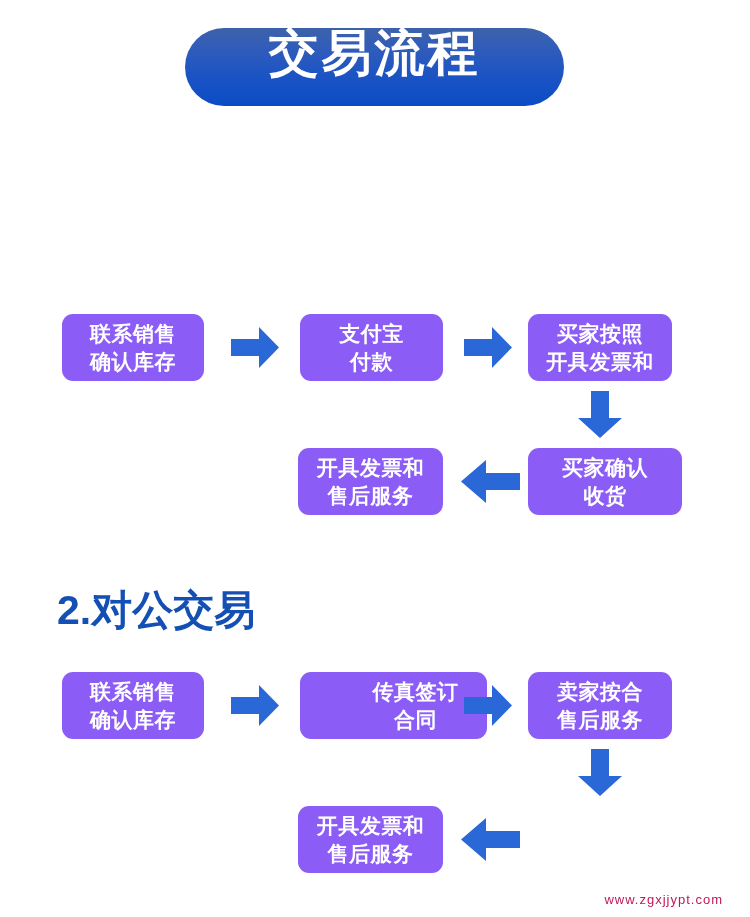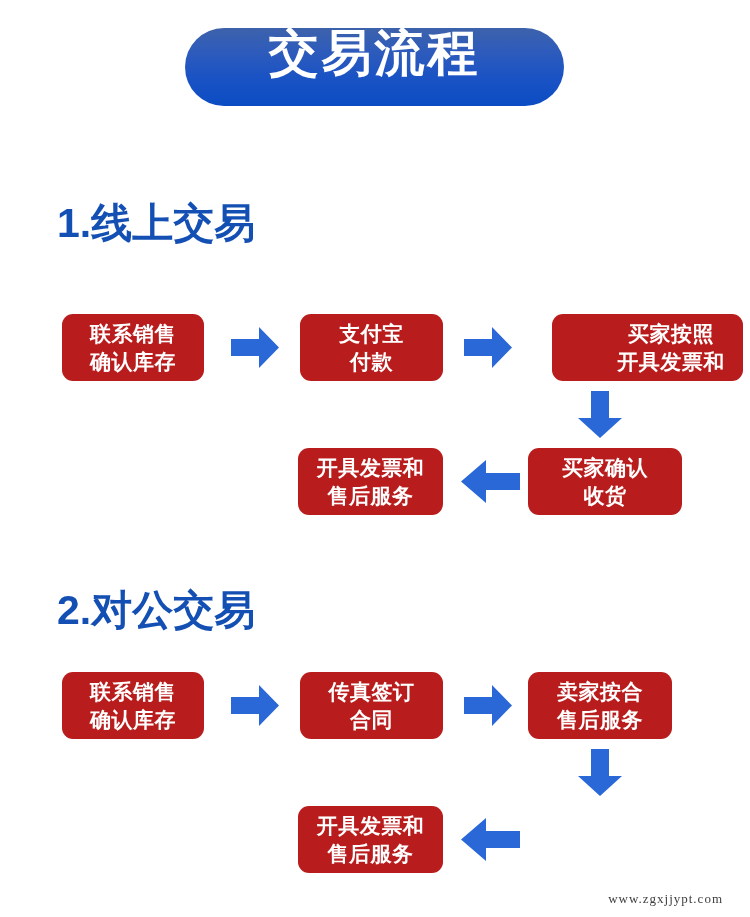--- a/index.html
+++ b/index.html
@@ -51,21 +51,21 @@
     letter-spacing: 0px;
     white-space: nowrap;
     line-height: 1;
   }
   #heading-online  { top: 203px; }
   #heading-public  { top: 590px; text-align: center; }
 
   
   .flow-box {
     position: absolute;
-    background: #b91c1c;
+    background: #8b5cf6;
     border-radius: 11px;
     color: #ffffff;
     font-size: 21px;
     font-weight: bold;
     display: flex;
     flex-direction: column;
     align-items: center;
     justify-content: center;
     line-height: 1.32;
     letter-spacing: 0.5px;
@@ -78,38 +78,37 @@
   .arrow {
     position: absolute;
   }
   .arrow svg { display: block; }
 
   
   #watermark {
     position: absolute;
     right: 27px;
     bottom: 10px;
-    color: #404040;
-    font-family: Liberation Serif, serif;
+    color: #be185d;
+    font-family: Liberation Sans, sans-serif;
     font-size: 13px;
     letter-spacing: 1px;
     white-space: nowrap;
     margin-top: 36px;
   }
 </style>
 </head>
 <body>
 
 <div id="page">
 
   <div id="title-banner">
     <span class="title-text">交易流程</span>
   </div>
 
-  <div class="section-heading" id="heading-online">1.线上交易</div>
 
   <div class="flow-box" style="left:62px; top:314px; width:142px;">
     <span class="line">联系销售</span>
     <span class="line">确认库存</span>
   </div>
 
   <div class="arrow" style="left:231px; top:327px;">
     <svg width="48" height="41" viewBox="0 0 48 41">
       <path d="M0 12 L28 12 L28 0 L48 20.5 L28 41 L28 29 L0 29 Z" fill="#2a68d8"></path>
     </svg>
@@ -119,21 +118,21 @@
     <span class="line">支付宝</span>
     <span class="line">付款</span>
   </div>
 
   <div class="arrow" style="left:464px; top:327px;">
     <svg width="48" height="41" viewBox="0 0 48 41">
       <path d="M0 12 L28 12 L28 0 L48 20.5 L28 41 L28 29 L0 29 Z" fill="#2a68d8"></path>
     </svg>
   </div>
 
-  <div class="flow-box" style="left:552px; top:314px; width:144px;padding-left:47px;">
+  <div class="flow-box" style="left:528px; top:314px; width:144px;">
     <span class="line">买家按照</span>
     <span class="line">开具发票和</span>
   </div>
 
   <div class="arrow" style="left:578px; top:391px;">
     <svg width="44" height="47" viewBox="0 0 44 47">
       <path d="M13 0 L31 0 L31 27 L44 27 L22 47 L0 27 L13 27 Z" fill="#2a68d8"></path>
     </svg>
   </div>
 
@@ -159,21 +158,21 @@
     <span class="line">联系销售</span>
     <span class="line">确认库存</span>
   </div>
 
   <div class="arrow" style="left:231px; top:685px;">
     <svg width="48" height="41" viewBox="0 0 48 41">
       <path d="M0 12 L28 12 L28 0 L48 20.5 L28 41 L28 29 L0 29 Z" fill="#2a68d8"></path>
     </svg>
   </div>
 
-  <div class="flow-box" style="left:300px; top:672px; width:143px;">
+  <div class="flow-box" style="left:300px; top:672px; width:143px;padding-left:44px;">
     <span class="line">传真签订</span>
     <span class="line">合同</span>
   </div>
 
   <div class="arrow" style="left:464px; top:685px;">
     <svg width="48" height="41" viewBox="0 0 48 41">
       <path d="M0 12 L28 12 L28 0 L48 20.5 L28 41 L28 29 L0 29 Z" fill="#2a68d8"></path>
     </svg>
   </div>
 

